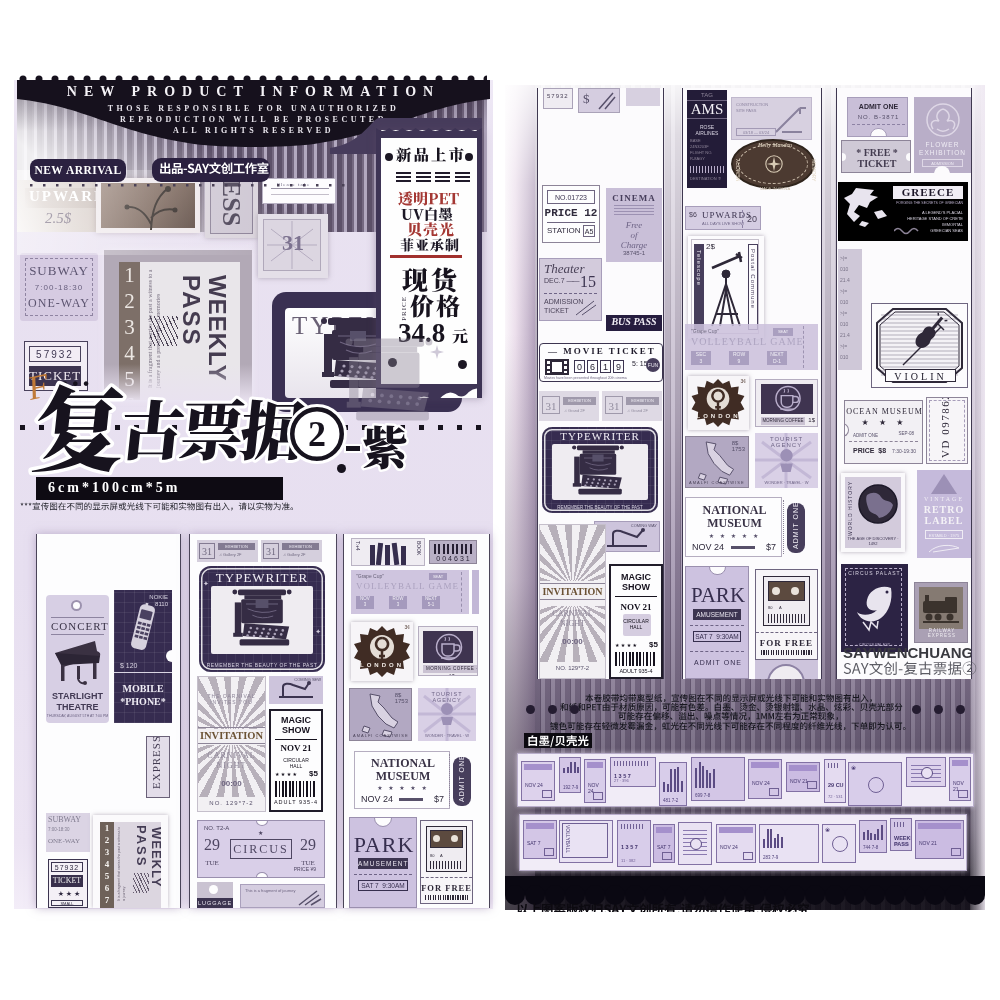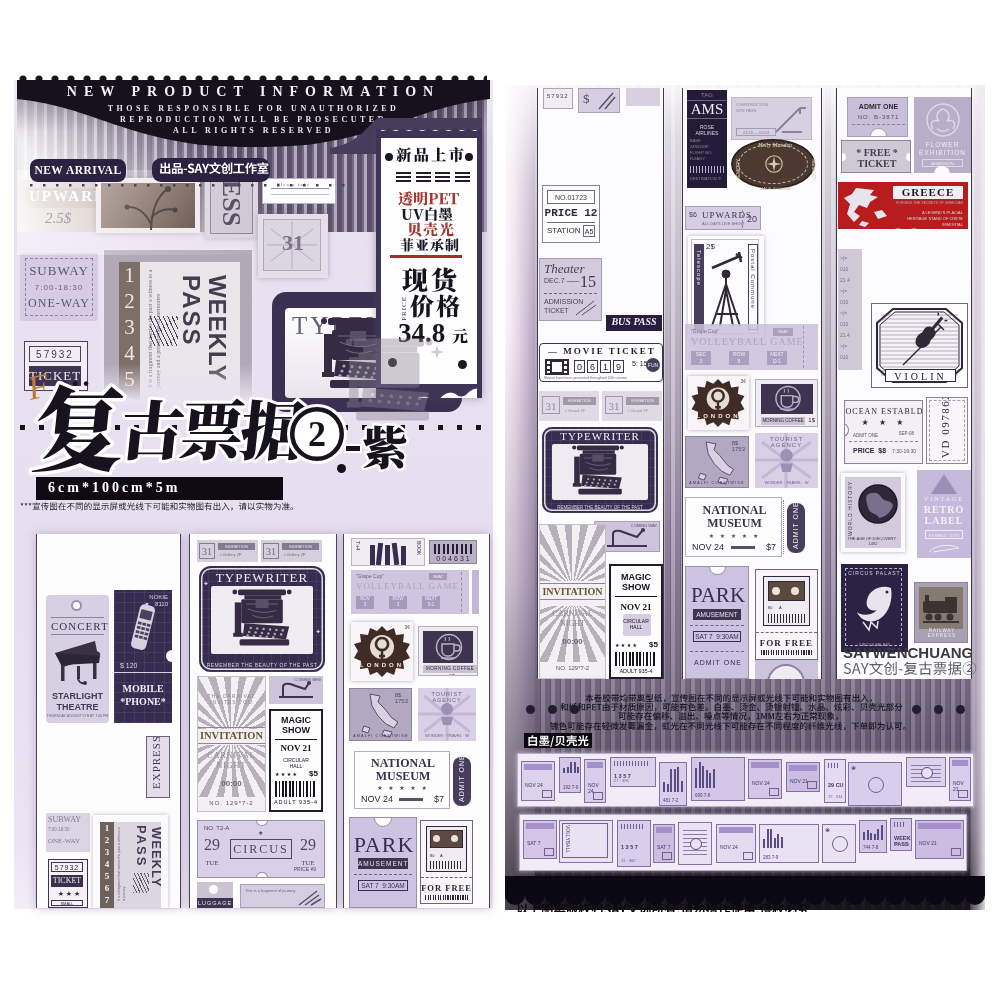--- a/index.html
+++ b/index.html
@@ -699,20 +699,26 @@
 
 
 <div class="tick" style="left:4px;top:97px;width:58px;height:58px;background:#fdfdfe;border:1px solid #8d8498">
 <div class="abs" style="left:4px;top:4px;width:48px;height:14px;border:1px solid #6e6580;font-size:7px;color:#3c3450;text-align:center;line-height:14px">NO.01723</div>
 <div class="abs" style="left:0;top:21px;width:56px;text-align:center;font-family:'Liberation Mono',monospace;font-weight:bold;font-size:11px;color:#2f2a3c">PRICE 12</div>
 <div class="abs" style="left:4px;top:36px;width:48px;border-top:1px solid #6e6580"></div>
 <div class="abs" style="left:4px;top:40px;font-size:8px;color:#2f2a3c">STATION</div>
 <div class="abs" style="right:4px;top:39px;width:12px;height:12px;border:1px solid #6e6580;font-size:7px;text-align:center;line-height:12px;color:#2f2a3c">A5</div>
     </div>
 
+<div class="tick" style="left:68px;top:100px;width:56px;height:74px;background:#c9bfd8">
+<div class="abs" style="left:0;top:5px;width:56px;text-align:center;font-family:'Liberation Serif',serif;font-weight:bold;font-size:9px;letter-spacing:1px;color:#473e5c">CINEMA</div>
+<div class="abs" style="left:8px;top:17px;width:40px;height:10px;background:repeating-linear-gradient(0deg,#9c91b2 0 1px,rgba(0,0,0,0) 1px 3px)"></div>
+<div class="abs" style="left:0;top:32px;width:56px;text-align:center;font-family:'Liberation Serif',serif;font-style:italic;font-size:9px;color:#6e6486;line-height:10px">Free<br>of<br>Charge</div>
+<div class="abs" style="left:0;top:62px;width:56px;text-align:center;font-size:6px;color:#57506a">38745-1</div>
+    </div>
 
 <div class="tick" style="left:1px;top:170px;width:63px;height:63px;background:#d3cbdc;border:1px solid #a79dba">
 <div class="abs" style="left:4px;top:2px;font-family:'Liberation Serif',serif;font-style:italic;font-size:13px;color:#4a4258">Theater</div>
 <div class="abs" style="left:4px;top:18px;font-size:7px;color:#4a4258">DEC.7 <span style="letter-spacing:-1px">——</span></div>
 <div class="abs" style="right:5px;top:14px;font-family:'Liberation Serif',serif;font-size:16px;color:#3c3450">15</div>
 <div class="abs" style="left:4px;top:34px;width:53px;border-top:1px dashed #6e6486"></div>
 <div class="abs" style="left:4px;top:38px;font-size:7px;color:#4a4258;line-height:9px">ADMISSION<br>TICKET</div>
 <svg class="abs" style="left:34px;top:40px" width="24" height="18">
         <path d="M2,16 L20,2 M8,16 L22,6" stroke="#57506a" stroke-width="1"></path>
       </svg>
@@ -1001,21 +1007,21 @@
 <div class="abs" style="left:8px;top:62px;width:41px;height:8px;border:1px solid #ded7e6;font-size:4px;color:#efecf4;text-align:center;line-height:8px">ADMISSION</div>
 <div class="abs" style="left:20px;bottom:-1px;width:16px;height:8px;border-radius:8px 8px 0 0;background:#fcfbfd"></div>
     </div>
 
 <div class="tick" style="left:4px;top:52px;width:70px;height:33px;background:#cfc9d6;border:1px solid #8d8498">
 <div class="abs" style="left:0;top:6px;width:70px;text-align:center;font-family:'Liberation Serif',serif;font-weight:bold;font-size:10px;color:#443c50;line-height:11px">* FREE *<br>TICKET</div>
 <div class="abs" style="left:-4px;top:12px;width:8px;height:8px;border-radius:50%;background:#fcfbfd"></div>
 <div class="abs" style="right:-4px;top:12px;width:8px;height:8px;border-radius:50%;background:#fcfbfd"></div>
     </div>
 
-<div class="tick" style="left:1px;top:94px;width:130px;height:47px;background:#b91c1c">
+<div class="tick" style="left:1px;top:94px;width:130px;height:59px;background:#000000">
 <svg class="abs" style="left:4px;top:4px" width="48" height="42" viewBox="0 0 48 42">
         <path d="M14,2 L32,4 L28,9 L36,11 L28,16 L25,22 L17,19 L12,26 L18,30 L12,36 L5,28 L8,18 L2,12 L10,8 Z M32,26 L40,24 L45,30 L36,33 Z M20,35 L27,37 L23,41 L17,39 Z" fill="#e8e4ee"></path>
       </svg>
 <div class="abs" style="right:5px;top:4px;width:70px;height:13px;background:#f0edf4;text-align:center;font-family:'Liberation Serif',serif;font-weight:bold;font-size:11px;letter-spacing:1px;color:#1c1628;line-height:13px">GREECE</div>
 <div class="abs" style="right:5px;top:19px;font-size:3.5px;color:#b9aecb">FORGING THE SECRETS OF GREECIAN</div>
 <div class="abs" style="right:5px;top:28px;font-size:4px;color:#d9d4e2;text-align:right;line-height:6px">A LEGEND'S PLACIAL<br>HERITAGE STAND OF CRETE<br>IMMORTAL<br>GREECIAN SEAS</div>
 <svg class="abs" style="left:56px;top:44px" width="30" height="10">
         <path d="M0,5 q4,-5 8,0 q4,5 8,0 q4,-5 8,0" stroke="#8d8498" fill="none" stroke-width="1.5"></path>
       </svg>
     </div>
@@ -1052,21 +1058,21 @@
           <rect x="42.5" y="2" width="3" height="16" fill="#2e2838"></rect>
           <path d="M40,3 l-2,-2 M48,3 l2,-2" stroke="#2e2838" stroke-width="1.5"></path>
         </g>
 <path d="M28,58 L66,20" stroke="#2e2838" stroke-width="1.5"></path>
         <path d="M63,17 l6,6" stroke="#2e2838" stroke-width="1.5"></path>
       </svg>
 <div class="abs" style="left:13px;bottom:5px;width:71px;height:13px;background:#fcfbfd;border:1px solid #2e2838;text-align:center;font-family:'Liberation Serif',serif;font-size:10px;letter-spacing:3px;color:#1c1828;line-height:13px">VIOLIN</div>
     </div>
 
 <div class="tick" style="left:7px;top:312px;width:79px;height:64px;background:#f2f0f4;border:1px solid #8d8498">
-<div class="abs" style="left:0;top:6px;width:79px;text-align:center;font-family:'Liberation Serif',serif;font-size:8px;letter-spacing:1px;color:#2e2838">OCEAN ESTABLD</div>
+<div class="abs" style="left:0;top:6px;width:79px;text-align:center;font-family:'Liberation Serif',serif;font-size:8px;letter-spacing:1px;color:#2e2838">OCEAN MUSEUM</div>
 <div class="abs" style="left:0;top:17px;width:79px;text-align:center;font-size:8px;color:#2e2838;letter-spacing:4px">★ ★ ★</div>
 <div class="abs" style="left:8px;top:32px;font-size:4.5px;color:#57506a">ADMIT ONE</div>
 <div class="abs" style="right:8px;top:30px;font-size:4.5px;color:#57506a">SEP-08</div>
 <div class="abs" style="left:4px;top:40px;width:69px;border-top:1px dashed #8d8498"></div>
 <div class="abs" style="left:8px;top:46px;font-size:7px;font-weight:bold;color:#2e2838">PRICE&nbsp;&nbsp;$8</div>
 <div class="abs" style="right:6px;top:47px;font-size:5px;color:#57506a">7:30-19:30</div>
 <div class="abs" style="left:-3px;top:22px;width:7px;height:14px;border-radius:0 7px 7px 0;background:#fcfbfd;border:1px solid #8d8498"></div>
     </div>
 
 <div class="tick" style="left:89px;top:309px;width:42px;height:67px;background:#f7f5f8;border:1px solid #8d8498">

